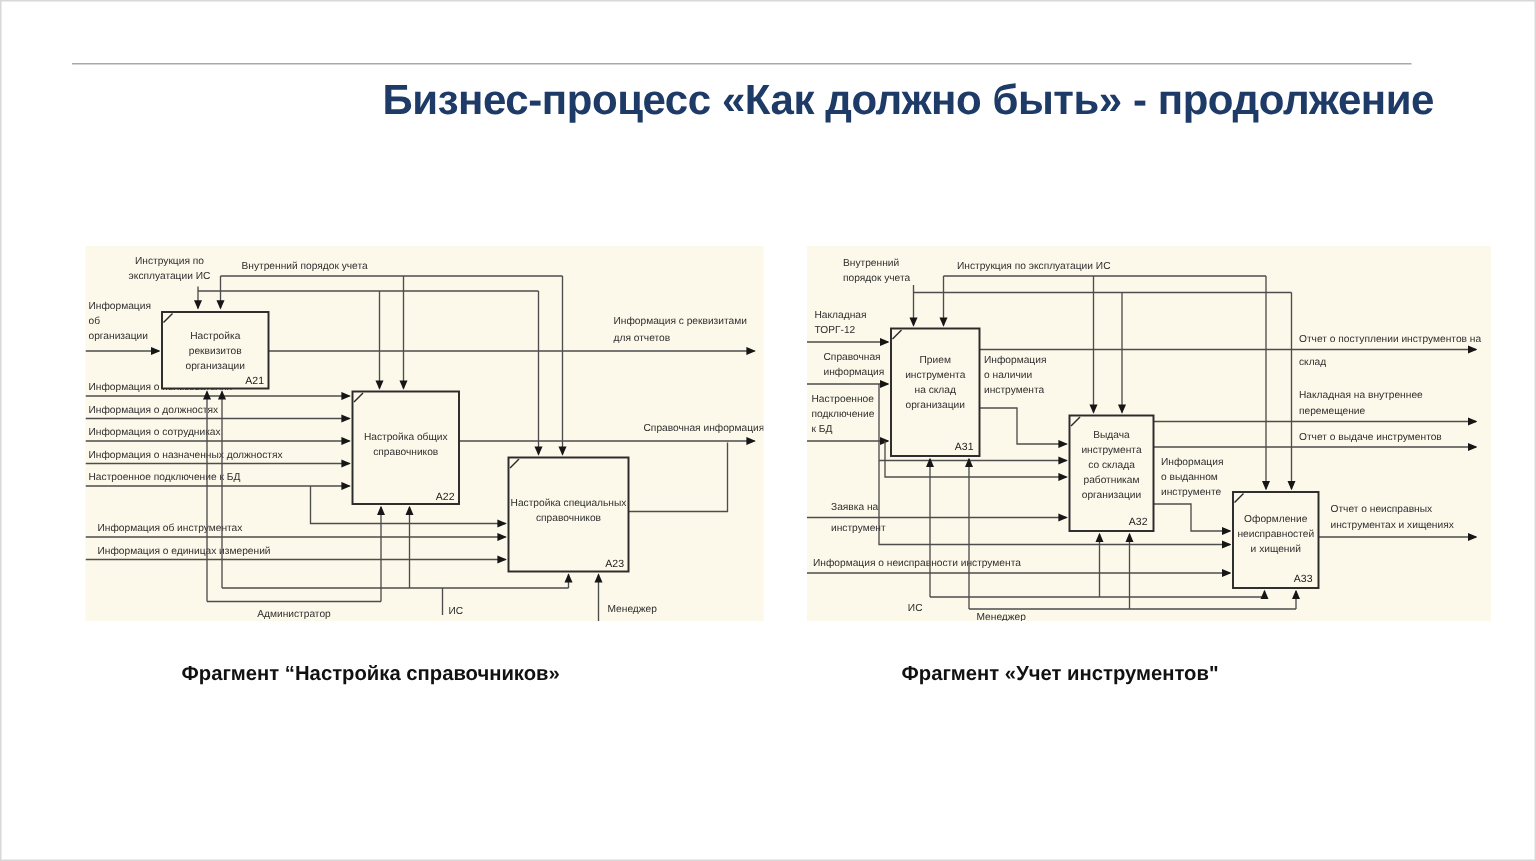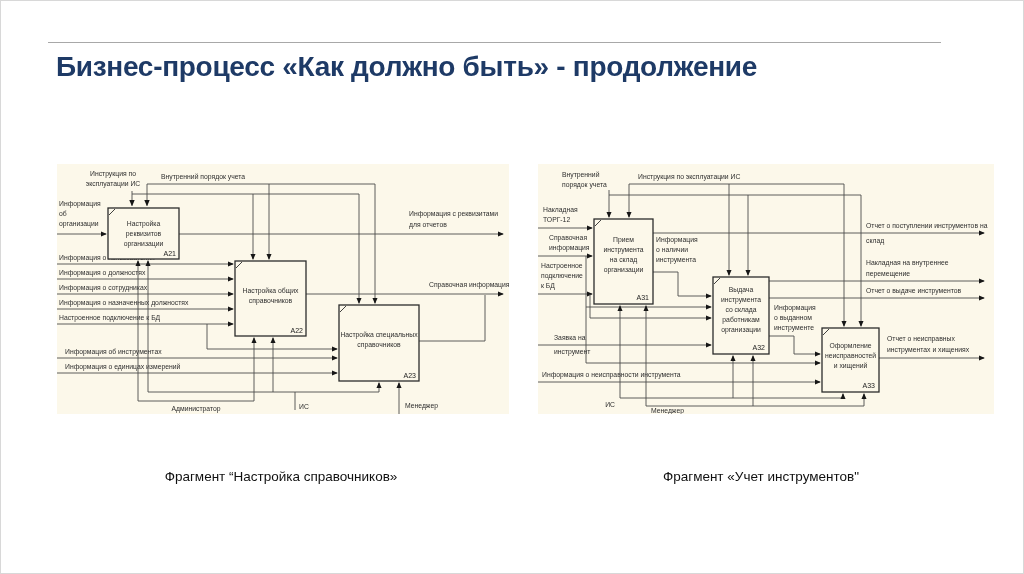--- a/index.html
+++ b/index.html
@@ -4,28 +4,28 @@
 <style>
   html,body{margin:0;padding:0;}
   body{
     width:1024px;height:574px;position:relative;background:#ffffff;
     font-family:"Liberation Sans", sans-serif;overflow:hidden;
     border:1px solid #d8d8d8;box-sizing:border-box;
   }
   .top-rule{position:absolute;left:47px;top:41px;width:893px;height:1px;background:#a8a8a8;}
   .slide-title{
     position:absolute;left:55px;top:50px;width:900px;
-    font-size:28px;font-weight:700;color:#1e3a66;letter-spacing:-0.3px;
+    font-size:28px;font-weight:700;color:#1e3a66;letter-spacing:-0.3px;text-align:right;
   }
   .panel{position:absolute;background:#fcf8ea;}
   .panel-left{left:56px;top:163px;width:452px;height:250px;}
   .panel-right{left:537px;top:163px;width:456px;height:250px;}
   .caption{
-    position:absolute;top:468px;width:320px;text-align:center;
-    font-size:13.5px;font-weight:400;color:#111;
+    position:absolute;top:440px;width:320px;text-align:left;
+    font-size:13.5px;font-weight:700;color:#111;
   }
   .caption-left{left:120px;}
   .caption-right{left:600px;}
   svg{display:block;}
   svg text{font-family:"Liberation Sans", sans-serif;font-size:6.8px;fill:#2e2e2e;}
   svg text.code{font-size:7px;fill:#222;}
   .flow{stroke:#4d4d4d;stroke-width:0.9;fill:none;}
   .box{fill:#fcf8ea;stroke:#2b2b2b;stroke-width:1.3;}
   .fold{stroke:#2b2b2b;stroke-width:0.9;fill:none;}
 </style>

